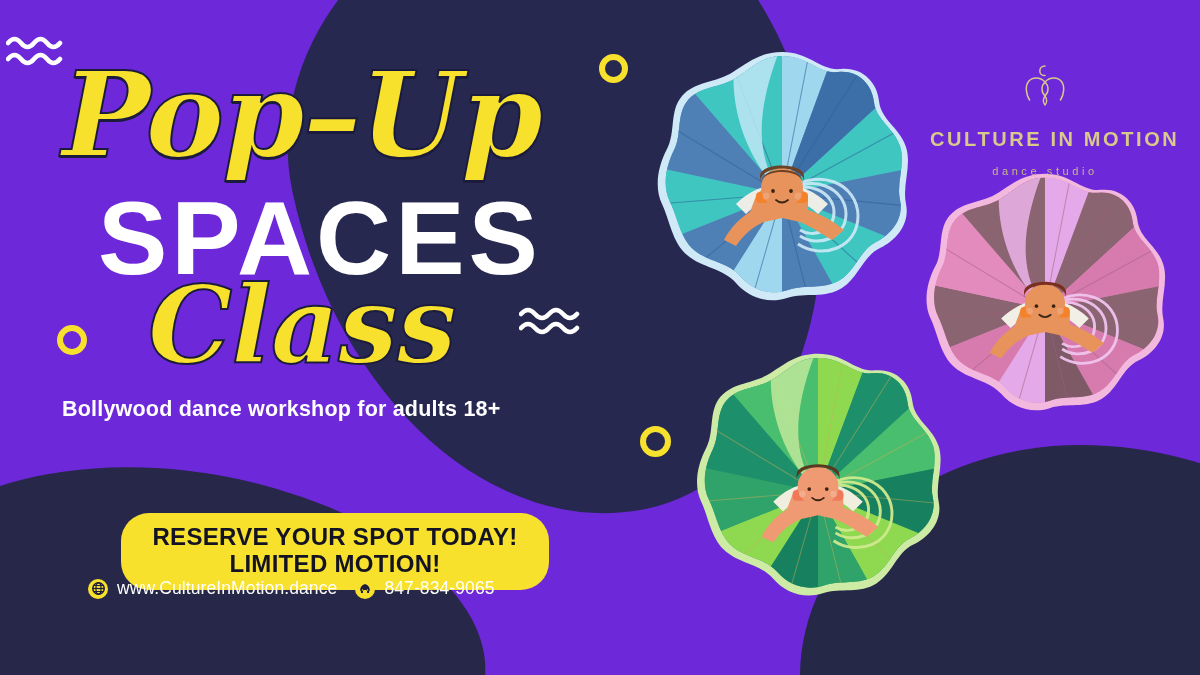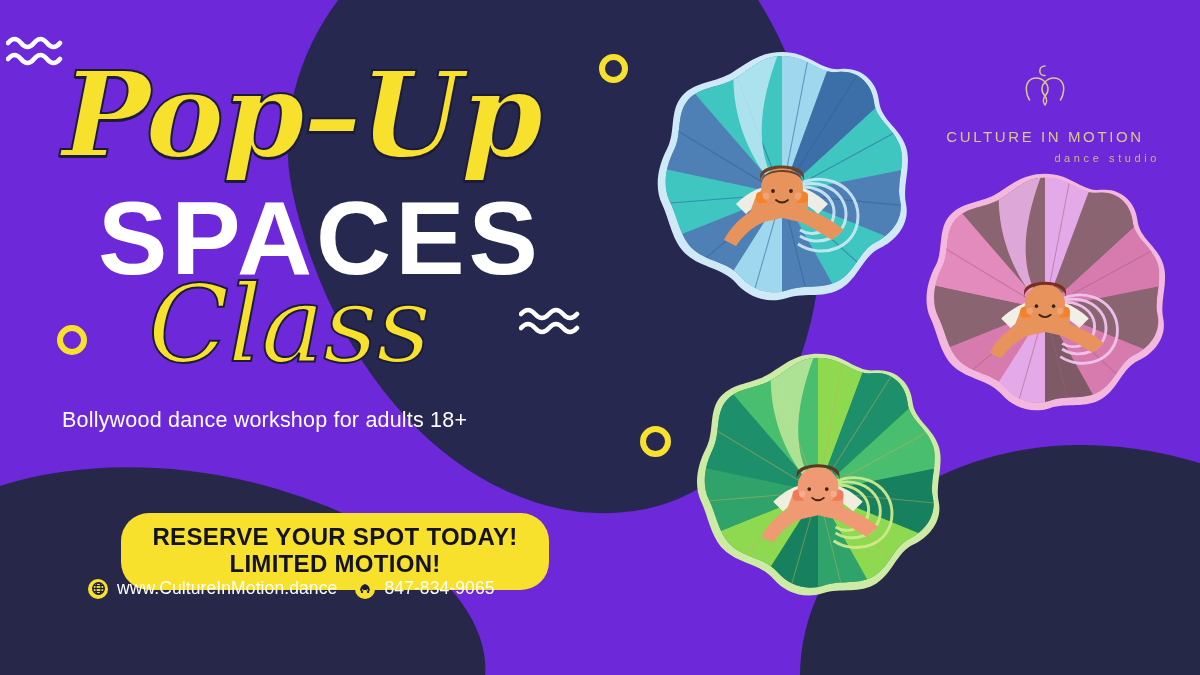--- a/index.html
+++ b/index.html
@@ -59,31 +59,31 @@
     font-family:"Liberation Sans",sans-serif;
     font-weight:700;font-size:104px;line-height:1;
     letter-spacing:4px;
     color:#ffffff;
     white-space:nowrap;
     z-index:3;
   }
   #title-class{
     position:absolute;left:148px;top:272px;
     font-family:"DejaVu Serif",serif;
-    font-style:italic;font-weight:400;
+    font-style:italic;font-weight:700;
     font-size:106px;line-height:1;
     letter-spacing:-1px;
     color:#F8E12C;
     -webkit-text-stroke:2px #1b1c3d;
     white-space:nowrap;
     z-index:5;
   }
   #subtitle{
-    position:absolute;left:62px;top:408px;
-    font-size:21.5px;font-weight:400;color:#ffffff;
+    position:absolute;left:62px;top:397px;
+    font-size:21.5px;font-weight:700;color:#ffffff;
     letter-spacing:0.2px;white-space:nowrap;
     z-index:6;
   }
   
   #cta-banner{
     position:absolute;left:104px;top:513px;
     width:428px;box-sizing:border-box;
     background:#F8E12C;border-radius:28px;
     padding:11px 10px 12px;
     text-align:center;
@@ -108,26 +108,26 @@
     flex:0 0 auto;
   }
   .contact-text{color:#ffffff;font-size:17.5px;letter-spacing:0.1px;white-space:nowrap;}
   
   #logo{
     position:absolute;left:930px;top:58px;width:230px;
     text-align:center;z-index:6;
   }
   #logo-mark{display:block;margin:0 auto 8px;}
   #logo-name{
-    color:#d9c98a;font-size:15px;font-weight:400;
+    color:#d9c98a;font-size:20px;font-weight:700;
     letter-spacing:2.6px;white-space:nowrap;text-align:center;
   }
   #logo-tagline{
     color:#c9ba81;font-size:11px;font-weight:400;
-    letter-spacing:3.6px;margin-top:7px;white-space:nowrap;text-align:right;
+    letter-spacing:3.6px;margin-top:14px;white-space:nowrap;
   }
   
   .dancer{position:absolute;}
   #dancer-blue{left:632px;top:44px;width:300px;height:300px;}
   #dancer-pink{left:902px;top:166px;width:286px;height:286px;}
   #dancer-green{left:672px;top:346px;width:292px;height:292px;}
 </style>
 </head>
 <body>
 

